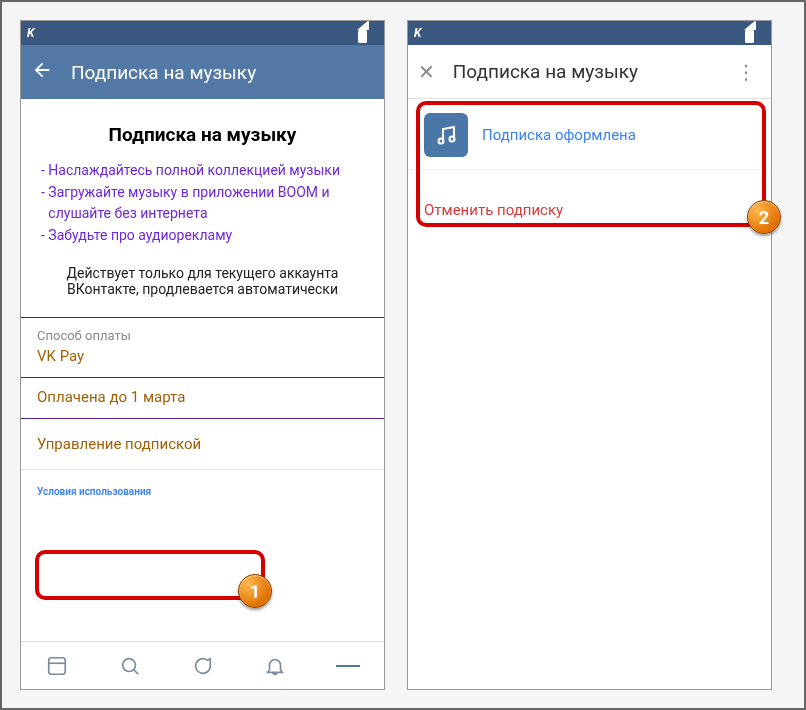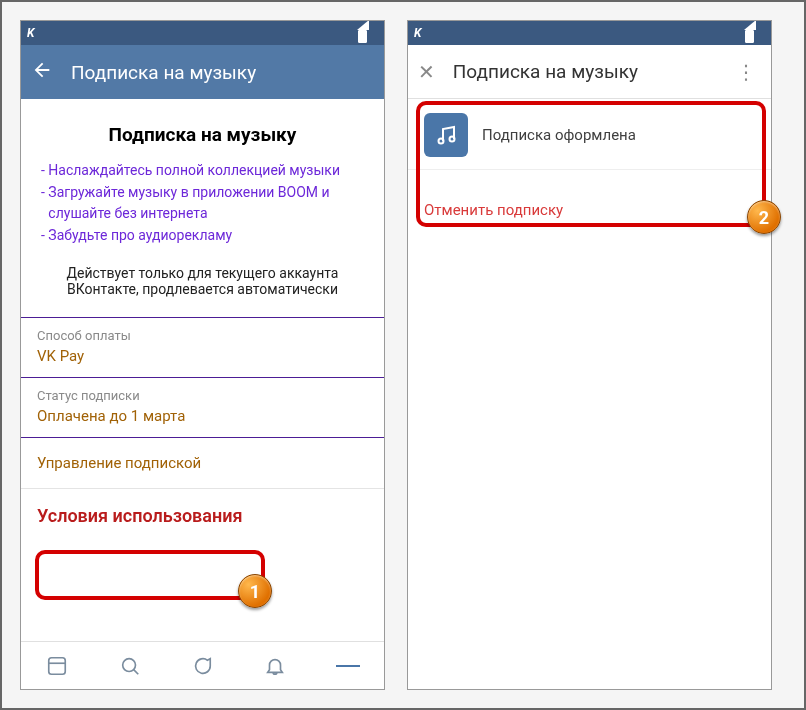--- a/index.html
+++ b/index.html
@@ -80,21 +80,21 @@
     border-top:1px solid #4c1d95;
     padding: 10px 16px 12px;
   }
   .row .lbl { color:#8a8a8a; font-size:13px; margin-bottom:4px;}
   .row .val { color:#a16207; font-size:15px;}
   .row.single { padding: 16px 16px; }
   .row.single .val { font-size:15px; }
   .link-row {
     border-top:1px solid #e4e4e4;
     padding: 16px;
-    color:#b91c1c; font-size:18px; font-weight:600;
+    color:#3b82f6; font-size:10px; font-weight:600;
   }
   .highlight1 {
     position:absolute; left:14px; top:529px; width:230px; height:50px;
     border:4px solid #d40000; border-radius:10px; pointer-events:none;
   }
   
   .nav {
     height:48px; border-top:1px solid #e0e0e0;
     display:flex; justify-content:space-around; align-items:center;
   }
@@ -103,21 +103,21 @@
   .nav .burger div{width:18px;height:2px;background:#4a76a8;margin:2px 0;}
   
   .card {
     display:flex; gap:14px; padding:14px 16px 12px; align-items:center;
   }
   .card .ico {
     width:44px;height:44px;background:#4a76a8;border-radius:6px;
     display:flex;align-items:center;justify-content:center;
   }
   .card .ico svg{width:24px;height:24px;stroke:#fff;fill:none;stroke-width:2;}
-  .card .txt .t1{font-size:15px;color:#404040;}
+  .card .txt .t1{font-size:15px;color:#3b82f6;}
   .card .txt .t2{font-size:13px;color:#8a8a8a;margin-top:2px;}
   .cancel {
     border-top:1px solid #eee; padding:31px 16px; color:#d93a3a; font-size:15px;
   }
   .highlight2 {
     position:absolute; left:8px; top:80px; width:350px; height:126px;
     border:4px solid #d40000; border-radius:10px; pointer-events:none;
   }
   
   .badge {
@@ -160,21 +160,20 @@
         <p>Наслаждайтесь полной коллекцией музыки</p>
         <p>Загружайте музыку в приложении BOOM и слушайте без интернета</p>
         <p>Забудьте про аудиорекламу</p>
       </div>
       <div class="note">Действует только для текущего аккаунта ВКонтакте, продлевается автоматически</div>
       <div class="row">
         <div class="lbl">Способ оплаты</div>
         <div class="val">VK Pay</div>
       </div>
       <div class="row">
-        <div class="lbl">Статус подписки</div>
         <div class="val">Оплачена до 1 марта</div>
       </div>
       <div class="row single">
         <div class="val">Управление подпиской</div>
       </div>
       <div class="link-row">Условия использования</div>
     </div>
     <div class="nav">
       <div class="ic">
           <svg viewBox="0 0 24 24">

